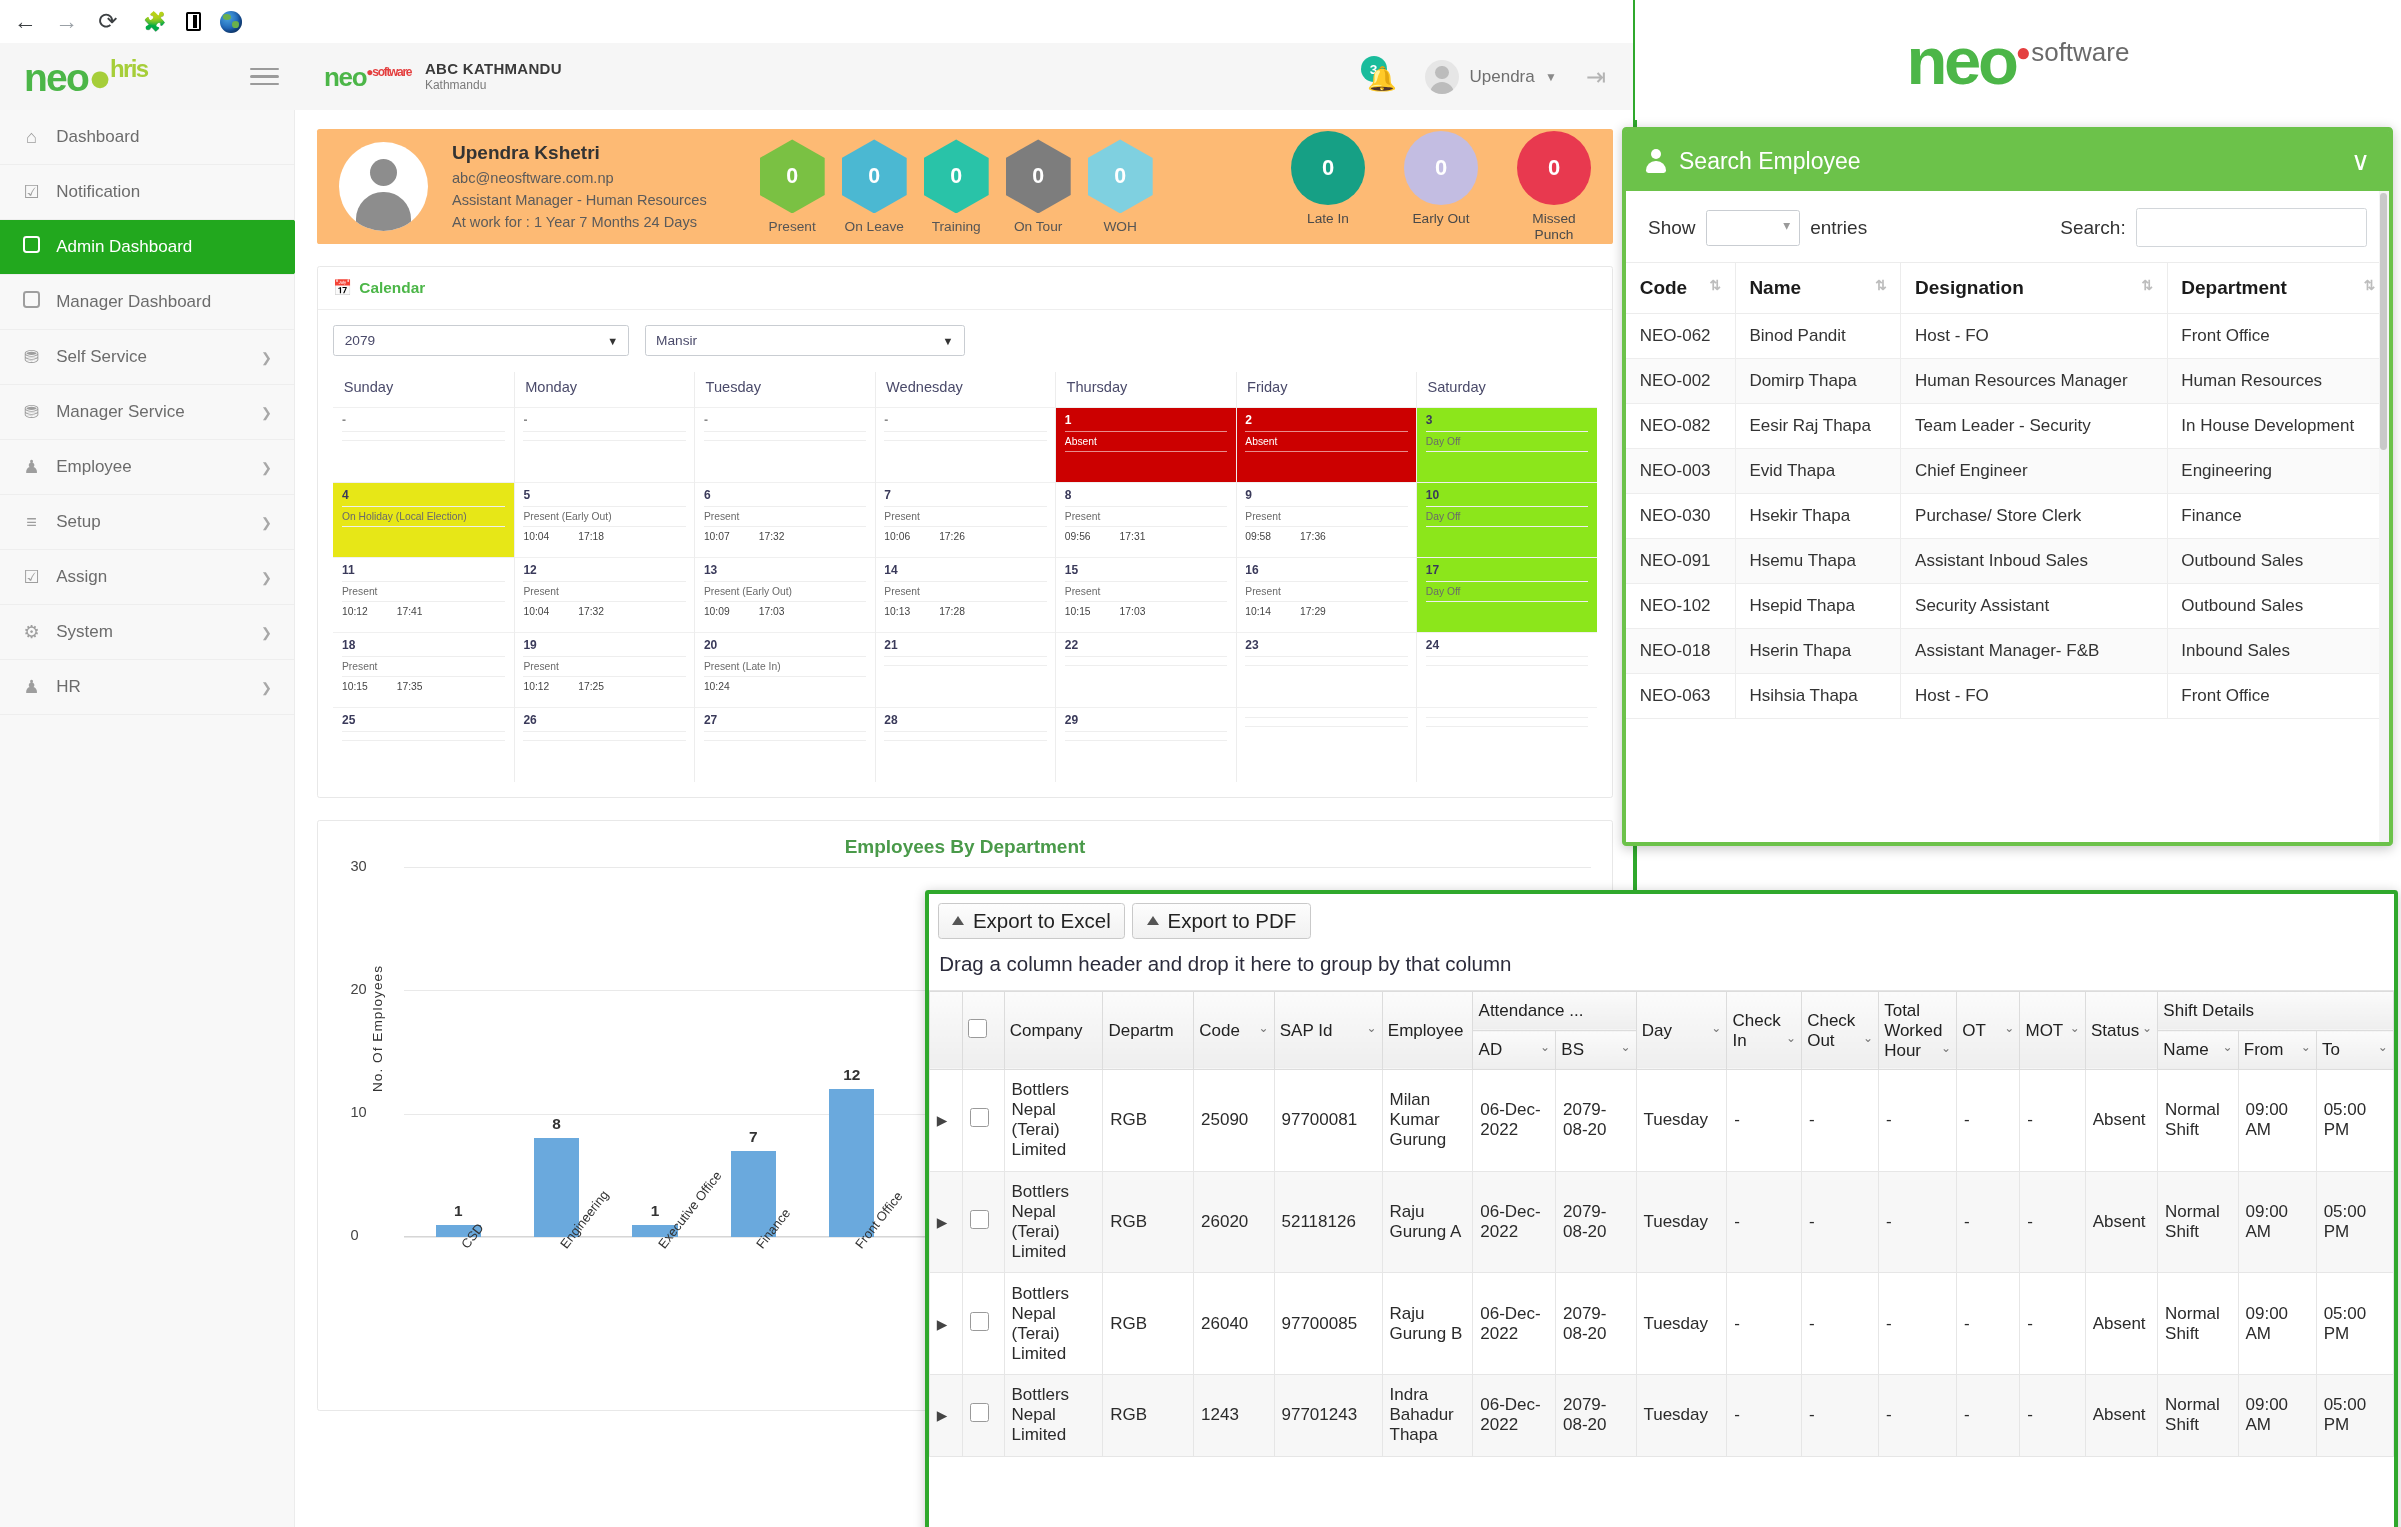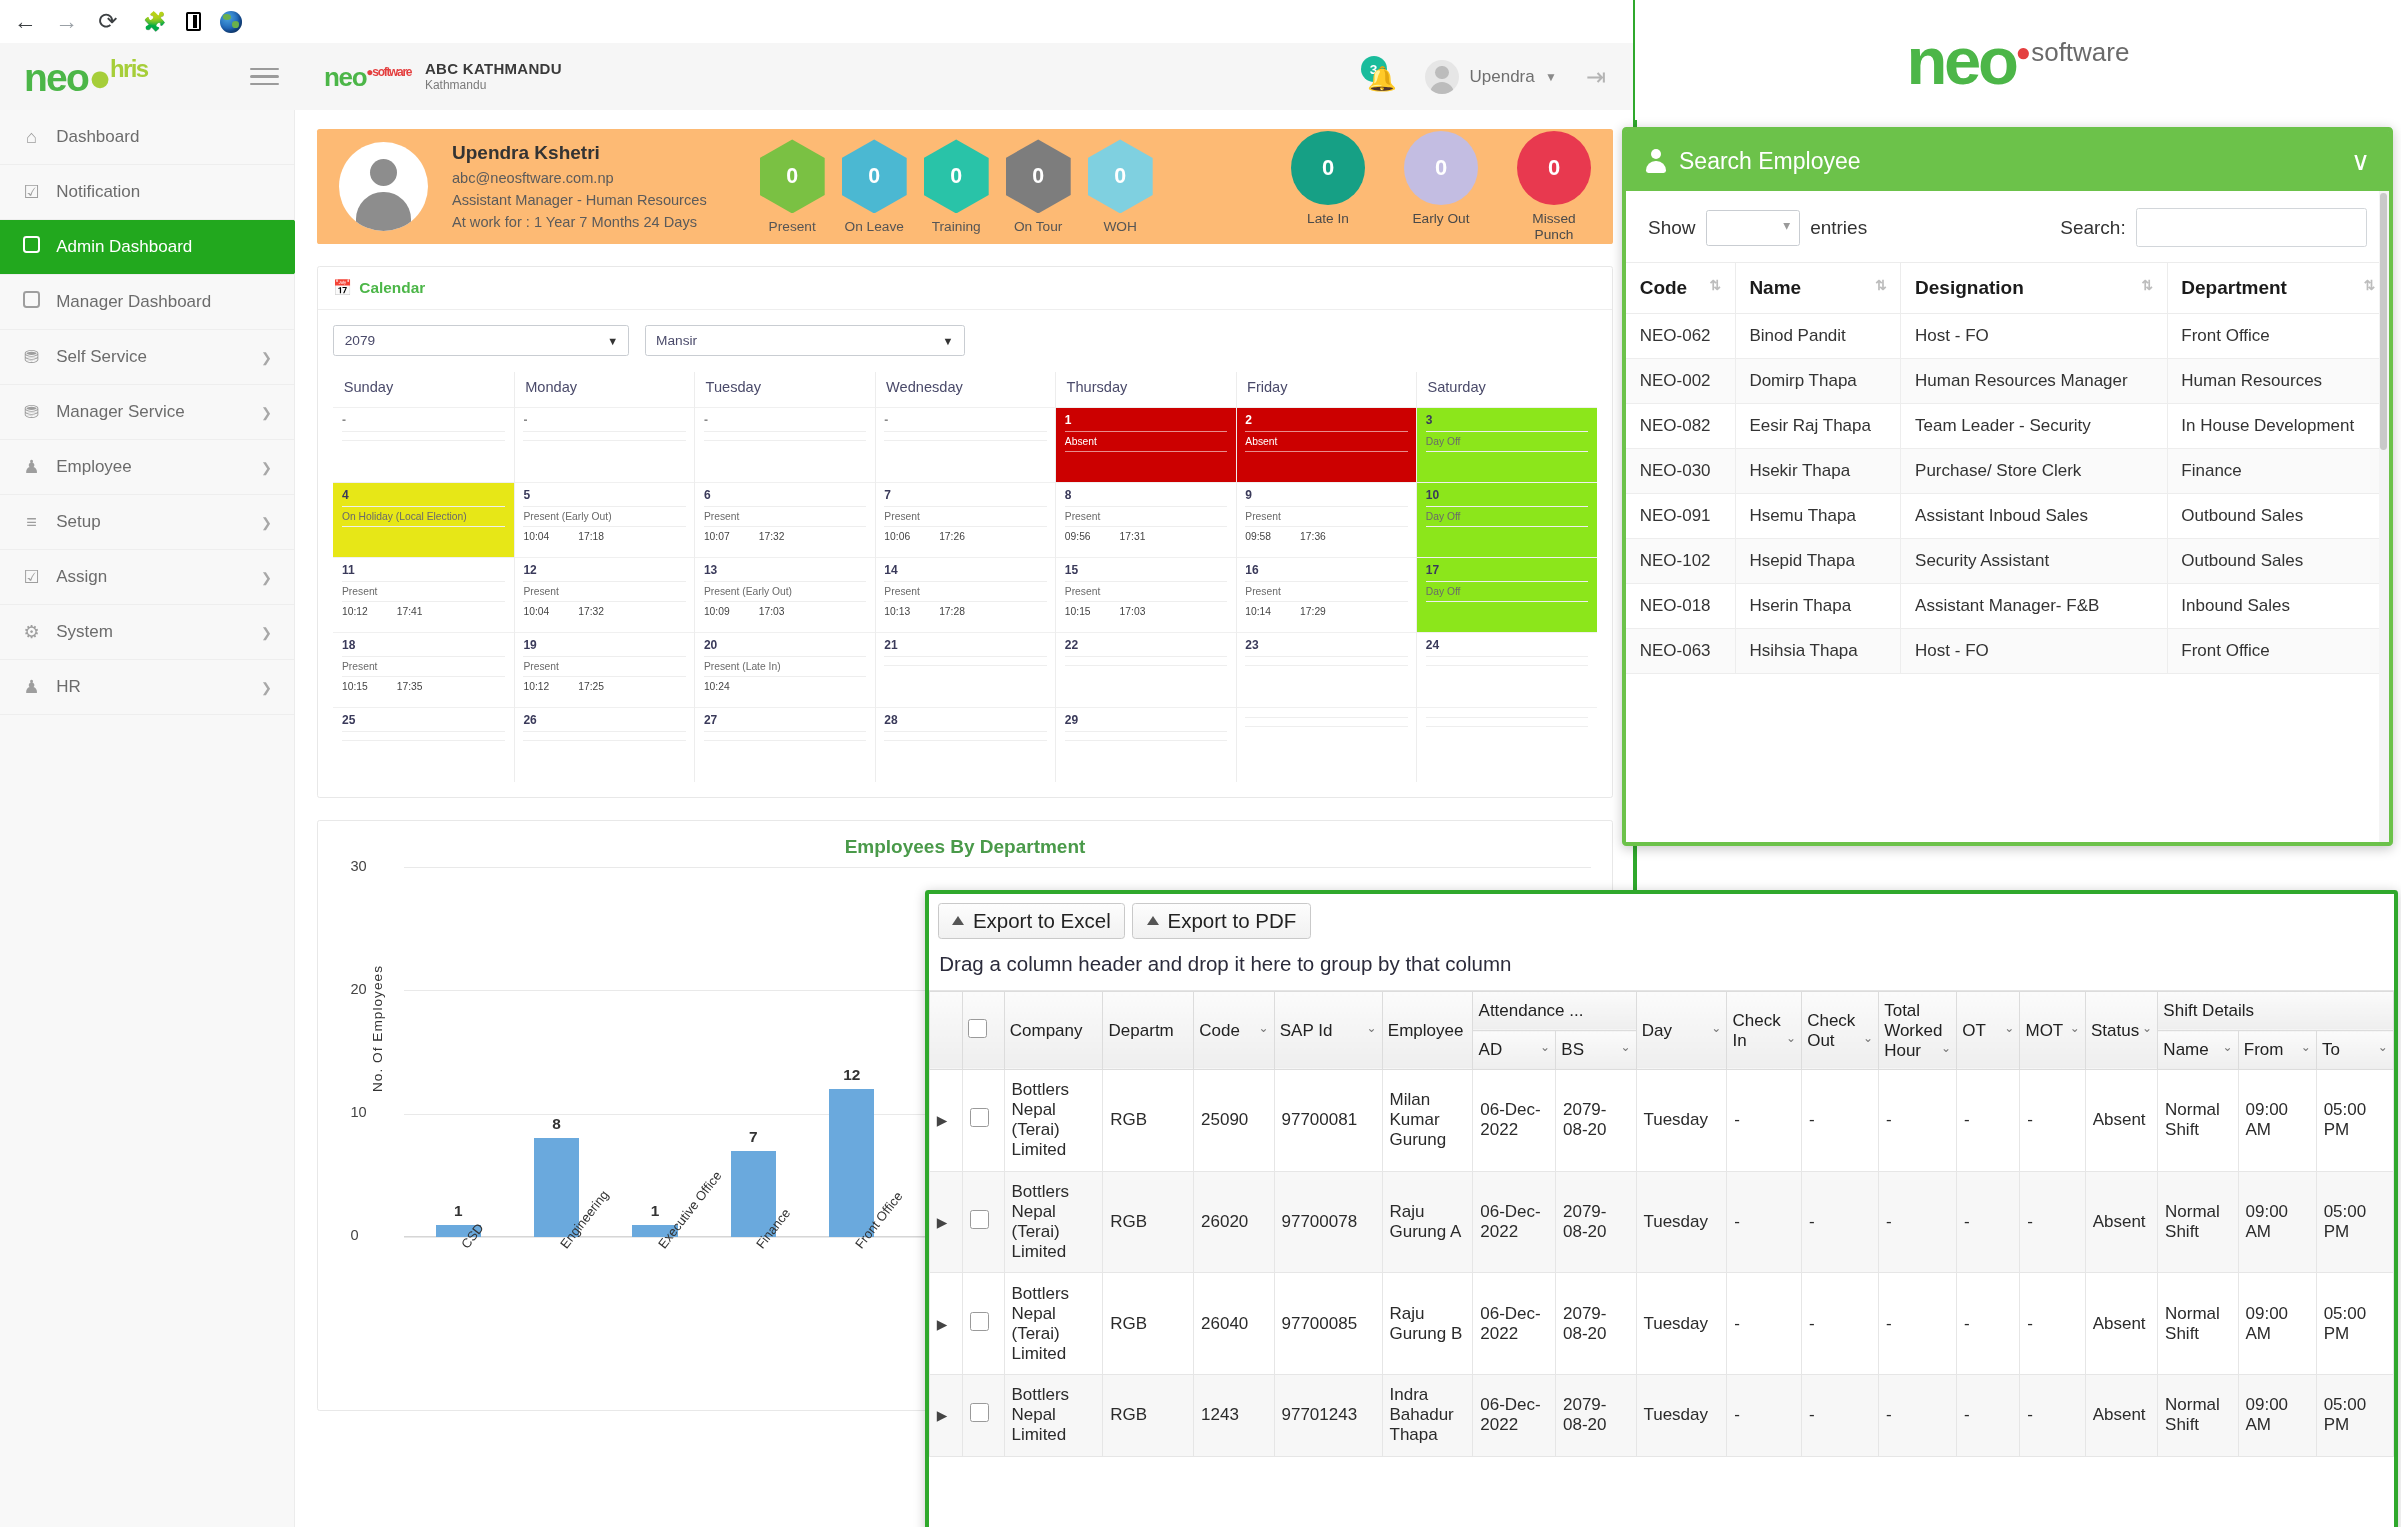--- a/index.html
+++ b/index.html
@@ -850,20 +850,26 @@
             <td>NEO-002</td>
             <td>Domirp Thapa</td>
             <td>Human Resources Manager</td>
             <td>Human Resources</td>
           </tr>
           <tr>
             <td>NEO-082</td>
             <td>Eesir Raj Thapa</td>
             <td>Team Leader - Security</td>
             <td>In House Development</td>
+          </tr>
+          <tr>
+            <td>NEO-003</td>
+            <td>Evid Thapa</td>
+            <td>Chief Engineer</td>
+            <td>Engineering</td>
           </tr>
           <tr>
             <td>NEO-030</td>
             <td>Hsekir Thapa</td>
             <td>Purchase/ Store Clerk</td>
             <td>Finance</td>
           </tr>
           <tr>
             <td>NEO-091</td>
             <td>Hsemu Thapa</td>
@@ -977,21 +983,21 @@
             <td>Normal Shift</td>
             <td>09:00 AM</td>
             <td>05:00 PM</td>
           </tr>
           <tr>
             <td><span class="exp-arrow">▶</span></td>
             <td><span class="chk"></span></td>
             <td>Bottlers Nepal (Terai) Limited</td>
             <td>RGB</td>
             <td>26020</td>
-            <td>97700078</td>
+            <td>52118126</td>
             <td>Raju Gurung A</td>
             <td>06-Dec-2022</td>
             <td>2079-08-20</td>
             <td>Tuesday</td>
             <td>-</td>
             <td>-</td>
             <td>-</td>
             <td>-</td>
             <td>-</td>
             <td>Absent</td>

